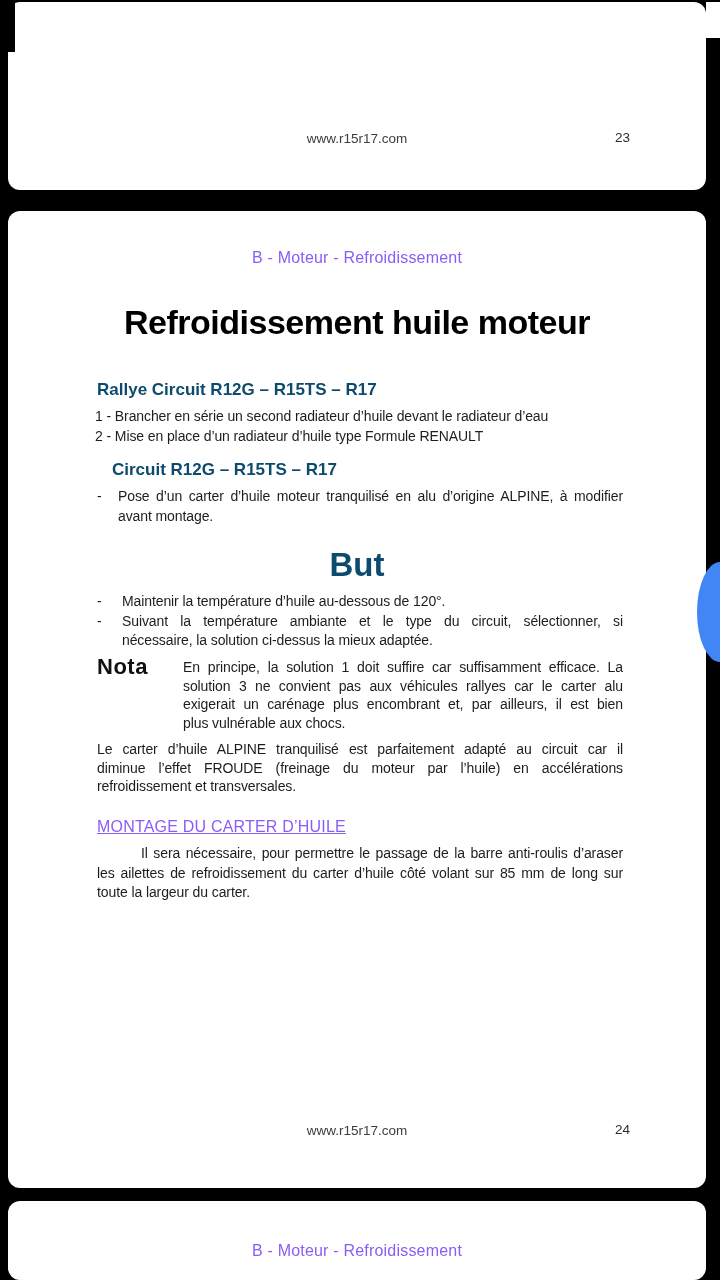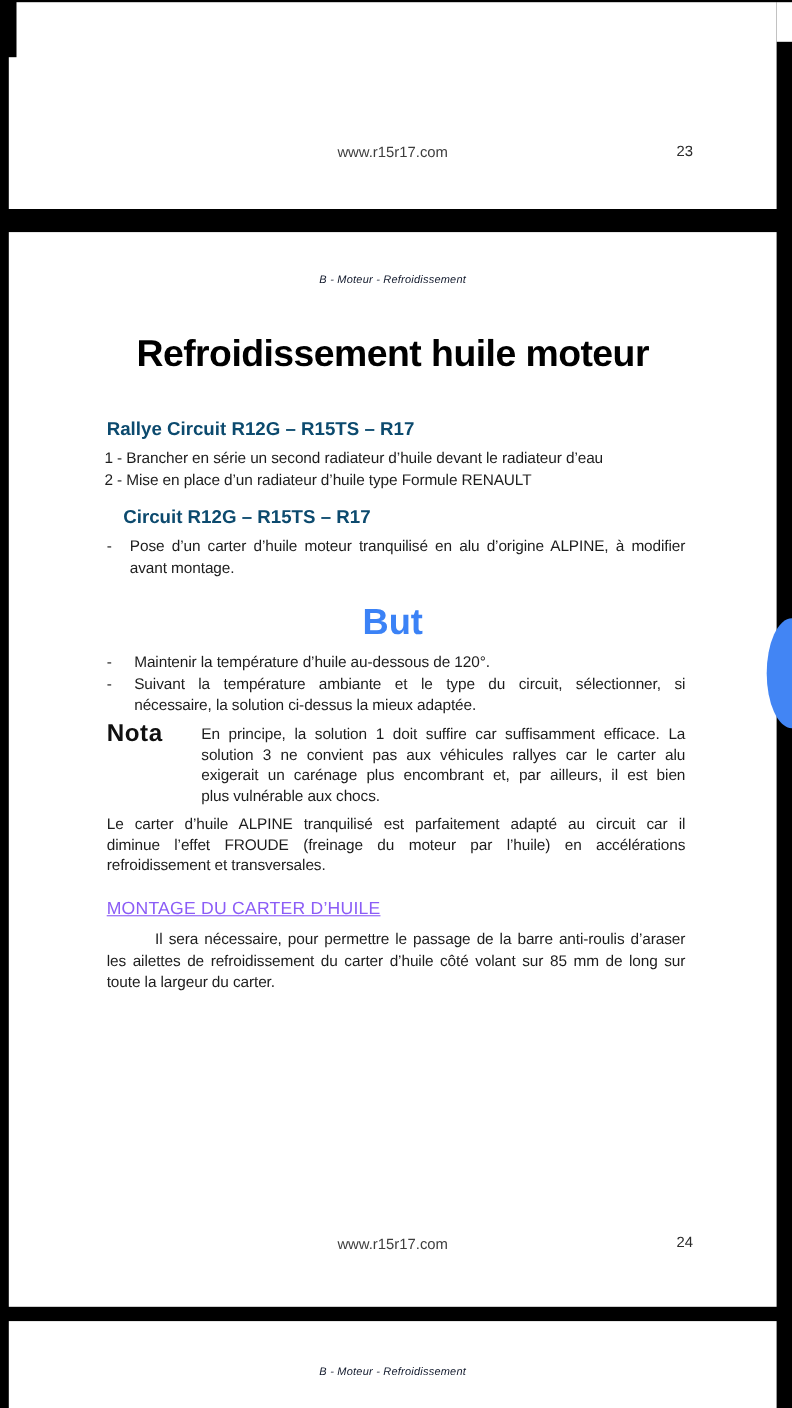--- a/index.html
+++ b/index.html
@@ -4,37 +4,37 @@
 <style>
   html,body{margin:0;padding:0;}
   body{
     width:720px;height:1280px;
     background:#000;
     font-family:"Liberation Sans", sans-serif;
     position:relative;overflow:hidden;
   }
   .viewport{position:absolute;inset:0;background:#000;}
   .page{
-    position:absolute;left:8px;width:698px;background:#ffffff;
+    position:absolute;left:8px;width:698px;background:#ffffff;border-radius:12px;
   }
   #page23{top:2px;height:188px;}
   #page24{top:211px;height:977px;}
   #page25{top:1201px;height:79px;}
   .corner-notch{position:absolute;left:0;top:0;width:15px;height:52px;background:#000;z-index:3;}
   .page-ext{position:absolute;left:706px;top:2px;width:14px;height:36px;background:#ffffff;z-index:1;}
 
   
-  .small-gray{font-size:10px;color:#0f172a;letter-spacing:0.2px;font-style:italic;}
+  .small-gray{font-size:16px;color:#8b5cf6;letter-spacing:0.2px;}
   .center{text-align:center;width:100%;}
   .abs{position:absolute;}
   .doc-title{
     font-size:34px;font-weight:bold;color:#000000;letter-spacing:-0.5px;
     line-height:38px;white-space:nowrap;
   }
-  .but-title{font-size:33px;font-weight:bold;color:#3b82f6;line-height:36px;}
+  .but-title{font-size:33px;font-weight:bold;color:#0c4a6e;line-height:36px;}
   .sec-heading{font-size:17px;font-weight:bold;color:#0c4a6e;white-space:nowrap;}
   .body-text{font-size:14px;color:#1d1d1d;line-height:19.5px;letter-spacing:-0.1px;}
   .nota-label{font-size:22px;font-weight:bold;color:#101010;letter-spacing:0.5px;}
   .montage-heading{font-size:16px;color:#8b5cf6;text-decoration:underline;white-space:nowrap;letter-spacing:0.2px;}
   .pagenum{font-size:13.5px;color:#2b2b2b;text-align:center;}
   .site{font-size:13.5px;color:#3d3d3d;}
 
   .line{text-align:left;}
   .just .line{text-align:justify;text-align-last:justify;}
   .just .line:last-child{text-align-last:left;}

